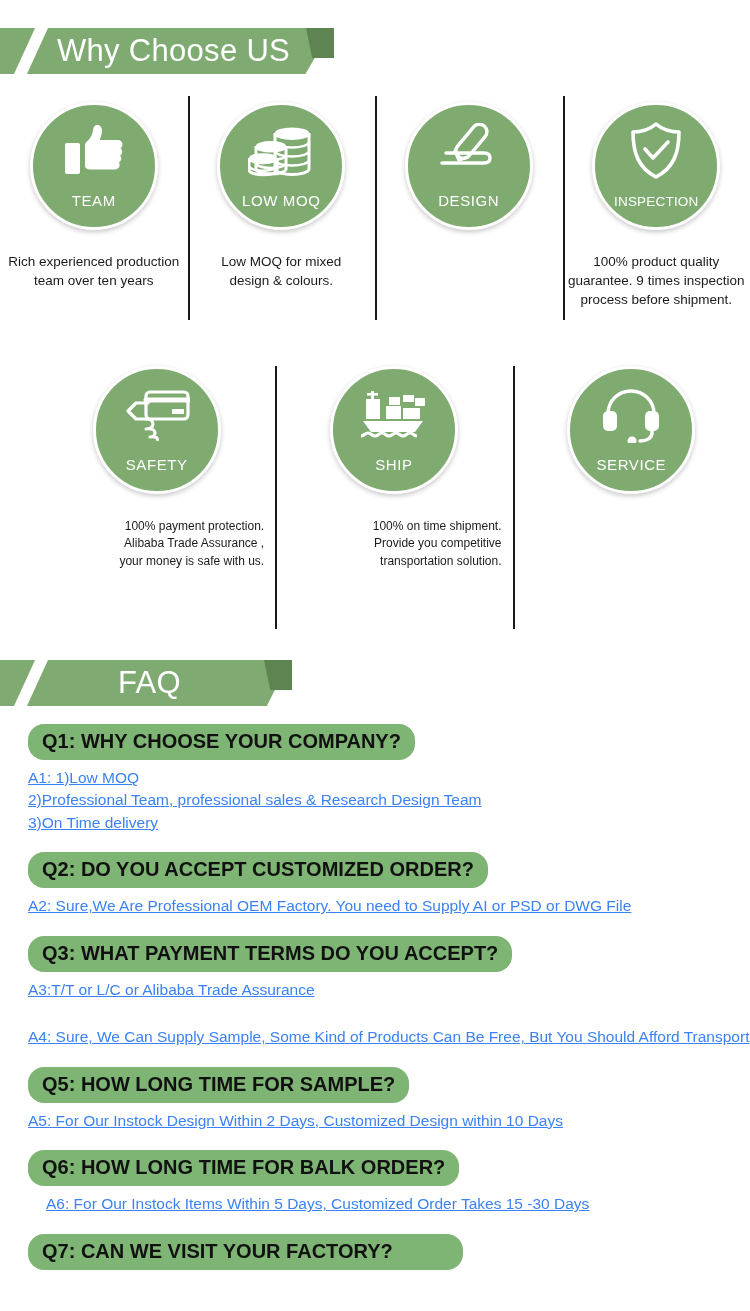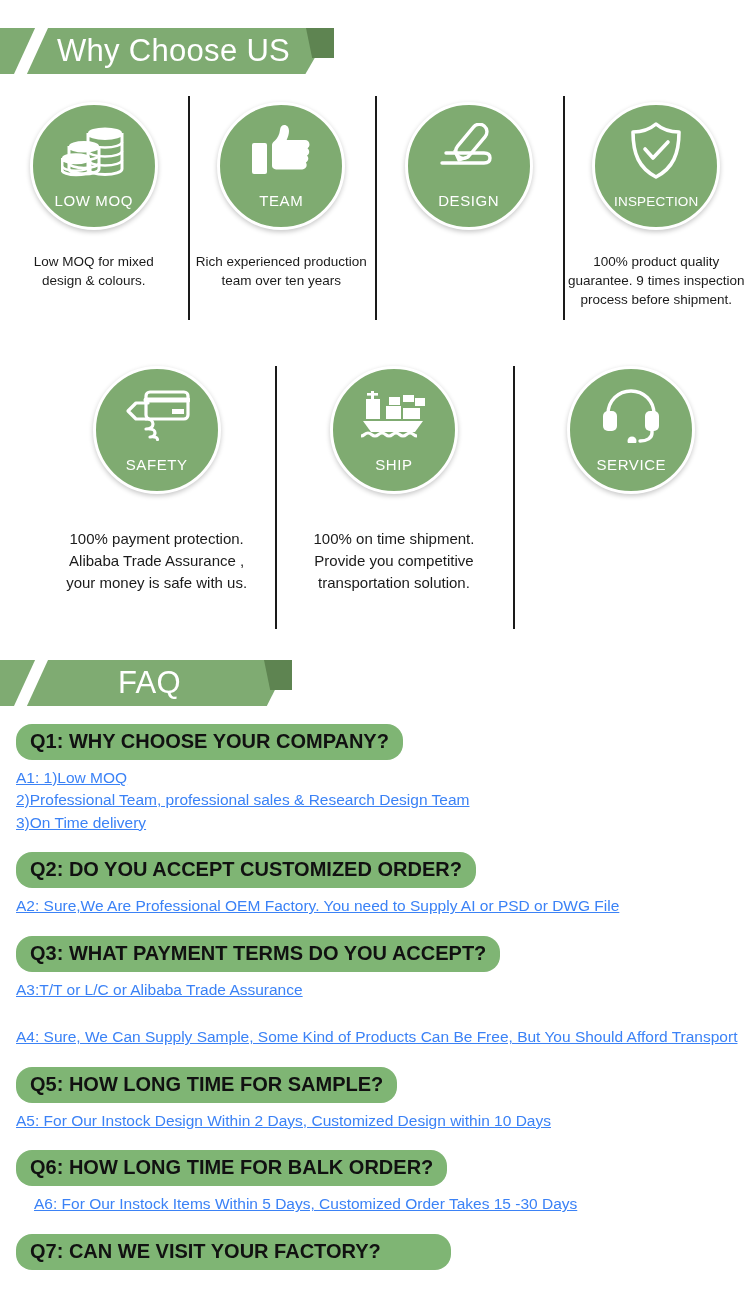--- a/index.html
+++ b/index.html
@@ -60,26 +60,26 @@
   .badge .badge-label {
     position:absolute; bottom: 18px; left:0; right:0; text-align:center;
     color:#ffffff; font-size:15px; letter-spacing:.6px; font-weight:400;
   }
   .badge .badge-label.small { font-size: 13.5px; letter-spacing:.2px; }
 
   .feat-caption {
     margin-top: 22px; text-align:center; color:#1b1b1b;
     font-size: 13.5px; line-height: 1.42; width: 184px; white-space: pre-line;
   }
-  .features-2 .feat-caption { font-size: 15px; line-height:1.45; width: 215px; margin-top: 34px; }
+  .features-2 .feat-caption { font-size: 12px; line-height:1.45; width: 215px; margin-top: 24px; text-align: right; }
 
   
   .faq-section { position:absolute; left:0; top:660px; width:750px; }
   .faq-list { padding: 18px 0 0 0; }
-  .faq-item { margin-bottom: 4px; }
+  .faq-item { margin-bottom: 4px; padding-left: 12px; }
   .q {
     display:inline-block; background:#7fb574; color:#111111;
     font-size: 20px; font-weight: 700; line-height: 1;
     padding: 7px 14px 9px 14px; border-radius: 16px;
     margin-left: 16px; white-space: pre;
   }
   .q.wide { padding-right: 70px; }
   .a {
     color:#3b82f6; font-size: 15.5px; line-height: 1.45;
     margin: 7px 0 0 16px; white-space: pre-line; text-decoration: underline;
@@ -93,20 +93,34 @@
 <div class="page">
 
   <div class="ribbon" style="position:absolute;left:0;top:28px;width:750px;">
     <div class="ribbon-main"></div>
     <div class="ribbon-slash"></div>
     <div class="ribbon-fold"></div>
     <div class="ribbon-text">Why Choose US</div>
   </div>
 
   <div class="features-1">
+
+    <div class="feat">
+      <div class="badge">
+        <div class="glyph">
+          <svg width="62" height="52" viewBox="0 0 62 52" fill="#fff">
+            <rect x="2" y="18" width="15" height="31" rx="2"></rect>
+            <path d="M22 49V20c0-2 1.5-3 3-4.5 2.5-2.5 4.5-6 5-10.5.4-3.4 2-5 4.4-5 2.6 0 4.6 2.2 4.6 6 0 3-1 6-2.4 9H55c2.6 0 4.5 2 4.5 4.4 0 1.6-.8 3-2 3.8 1 .8 1.7 2 1.7 3.5 0 1.7-.9 3.1-2.2 3.8 .8.8 1.3 1.9 1.3 3.1 0 1.7-1 3.2-2.4 3.9 .5.7.8 1.6.8 2.5 0 2.4-1.9 4.4-4.5 4.4H26c-2.2 0-4-1.6-4-3.4z"></path>
+          </svg>
+        </div>
+        <div class="badge-label">TEAM</div>
+      </div>
+      <div class="feat-caption">Rich experienced production
+team over ten years</div>
+    </div>
 
     <div class="feat">
       <div class="badge">
         <div class="glyph">
           <svg width="66" height="54" viewBox="0 0 66 54" fill="#fff">
             <g>
               <ellipse cx="44" cy="9" rx="17" ry="5.5"></ellipse>
               <path d="M27 9v36c0 3 7.6 5.5 17 5.5s17-2.5 17-5.5V9c0 3-7.6 5.5-17 5.5S27 12 27 9z" fill="none" stroke="#fff" stroke-width="3"></path>
               <path d="M27 18c0 3 7.6 5.5 17 5.5S61 21 61 18M27 27c0 3 7.6 5.5 17 5.5S61 30 61 27M27 36c0 3 7.6 5.5 17 5.5S61 39 61 36" fill="none" stroke="#fff" stroke-width="2.6"></path>
             </g>
@@ -124,34 +138,20 @@
         </div>
         <div class="badge-label">LOW MOQ</div>
       </div>
       <div class="feat-caption">Low MOQ for mixed
 design &amp; colours.</div>
     </div>
 
     <div class="feat">
       <div class="badge">
         <div class="glyph">
-          <svg width="62" height="52" viewBox="0 0 62 52" fill="#fff">
-            <rect x="2" y="18" width="15" height="31" rx="2"></rect>
-            <path d="M22 49V20c0-2 1.5-3 3-4.5 2.5-2.5 4.5-6 5-10.5.4-3.4 2-5 4.4-5 2.6 0 4.6 2.2 4.6 6 0 3-1 6-2.4 9H55c2.6 0 4.5 2 4.5 4.4 0 1.6-.8 3-2 3.8 1 .8 1.7 2 1.7 3.5 0 1.7-.9 3.1-2.2 3.8 .8.8 1.3 1.9 1.3 3.1 0 1.7-1 3.2-2.4 3.9 .5.7.8 1.6.8 2.5 0 2.4-1.9 4.4-4.5 4.4H26c-2.2 0-4-1.6-4-3.4z"></path>
-          </svg>
-        </div>
-        <div class="badge-label">TEAM</div>
-      </div>
-      <div class="feat-caption">Rich experienced production
-team over ten years</div>
-    </div>
-
-    <div class="feat">
-      <div class="badge">
-        <div class="glyph">
           <svg width="66" height="56" viewBox="0 0 66 56" fill="none" stroke="#fff" stroke-width="3.4" stroke-linejoin="round" stroke-linecap="round">
             <rect x="28" y="-2" width="15" height="40" rx="7.5" transform="rotate(40 35 18)"></rect>
             <path d="M19 28l4 9 9-3"></path>
             <path d="M10 30h38c4 0 6 2 6 5s-2 5-6 5H6"></path>
           </svg>
         </div>
         <div class="badge-label">DESIGN</div>
       </div>
     </div>
 

